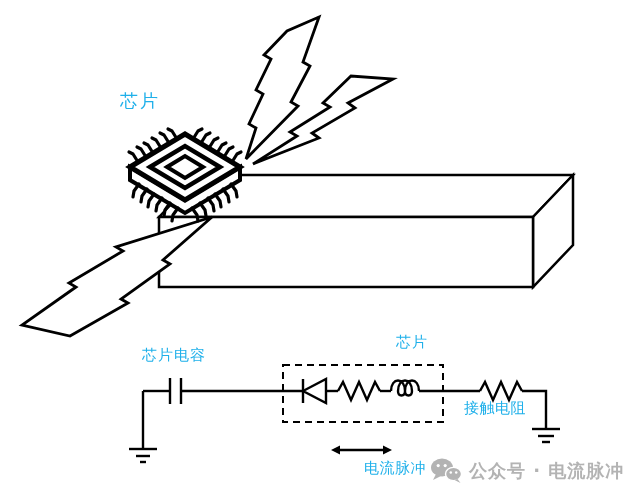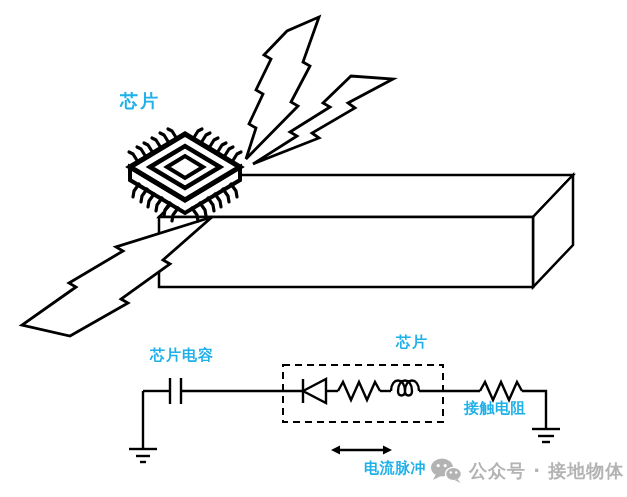--- a/index.html
+++ b/index.html
@@ -13,27 +13,27 @@
     background:var(--background,#fff);
     overflow:hidden;
   }
   .art{
     position:absolute;left:0;top:0;
     color:var(--line,#000);
   }
   .lbl{
     position:absolute;
     color:var(--label,#1fb0ea);
-    font-weight:bold;
+    font-weight:normal;
     white-space:nowrap;
     line-height:1.1;
   }
   .lbl-chip-top      {left:120px;top:91px; font-size:18px;letter-spacing:2px;}
   .lbl-grounded      {left:454px;top:138px;font-size:20px;letter-spacing:1px;}
-  .lbl-chip-cap      {left:150px;top:347px;font-size:15px;letter-spacing:1px;}
+  .lbl-chip-cap      {left:142px;top:347px;font-size:15px;letter-spacing:1px;}
   .lbl-circuit-chip  {left:396px;top:334px;font-size:15px;letter-spacing:1px;}
   .lbl-contact-res   {left:464px;top:352px;font-size:15px;letter-spacing:0.5px;margin-top:48px;}
   .lbl-current-pulse {left:330px;top:460px;font-size:15px;letter-spacing:0.5px;padding-left:34px;}
   .watermark{
     position:absolute;left:430px;top:457px;
     display:flex;align-items:center;gap:7px;
     color:var(--watermark,#b3b3b3);
     font-size:18px;font-weight:bold;letter-spacing:1px;
     white-space:nowrap;
   }
@@ -166,16 +166,16 @@
         <ellipse cx="23.5" cy="17" rx="8" ry="6.6" stroke="#fff" stroke-width="1.4"></ellipse>
         <path d="M27.5,22 L30.5,26 L24.5,23 Z"></path>
       </g>
       <g fill="#fff">
         <circle cx="8.2" cy="8.6" r="1.6"></circle>
         <circle cx="15.2" cy="8.6" r="1.6"></circle>
         <circle cx="20.8" cy="15.6" r="1.25"></circle>
         <circle cx="26.2" cy="15.6" r="1.25"></circle>
       </g>
     </svg>
-    <span>公众号 · 接地物体</span>
+    <span>公众号 · 电流脉冲</span>
   </div>
 
 </div>
 
 </body></html>

